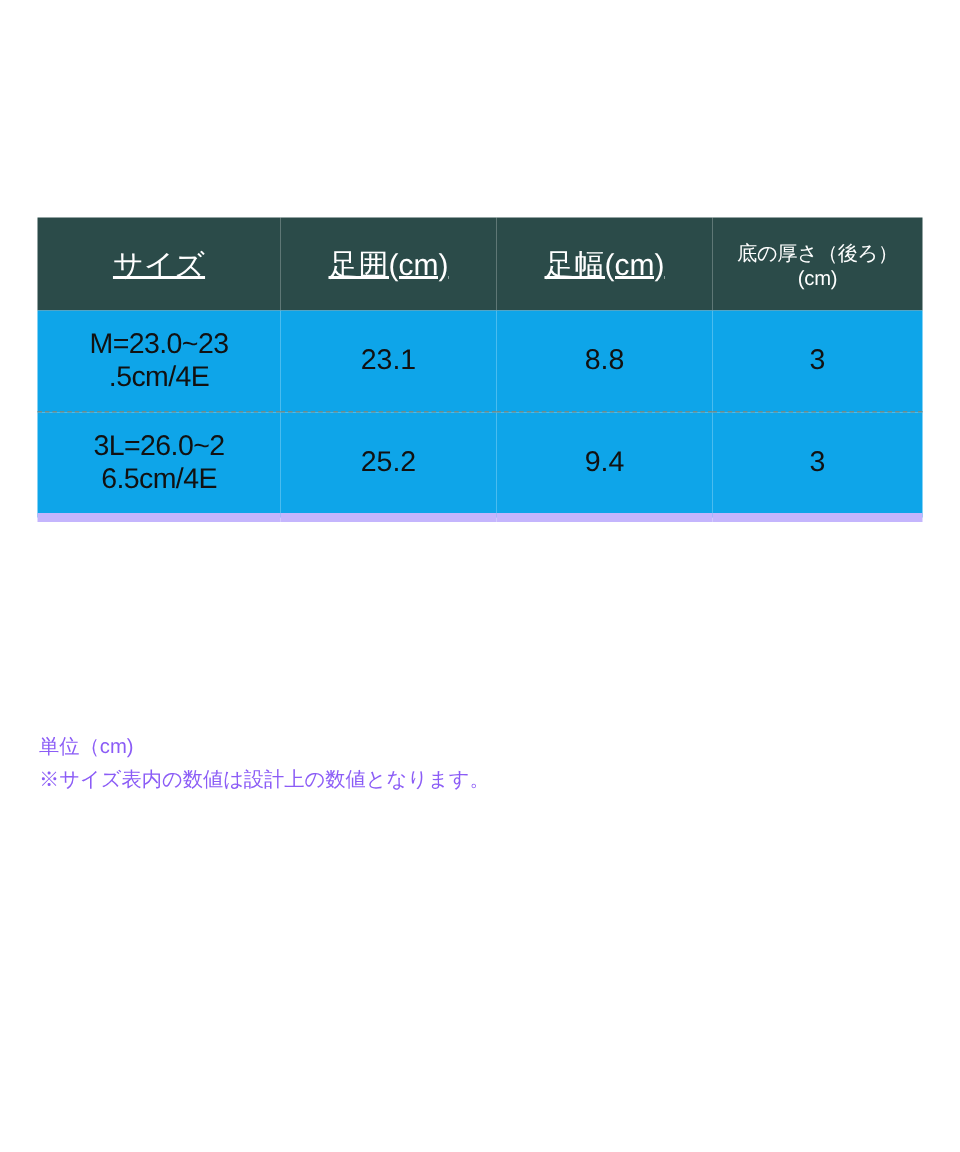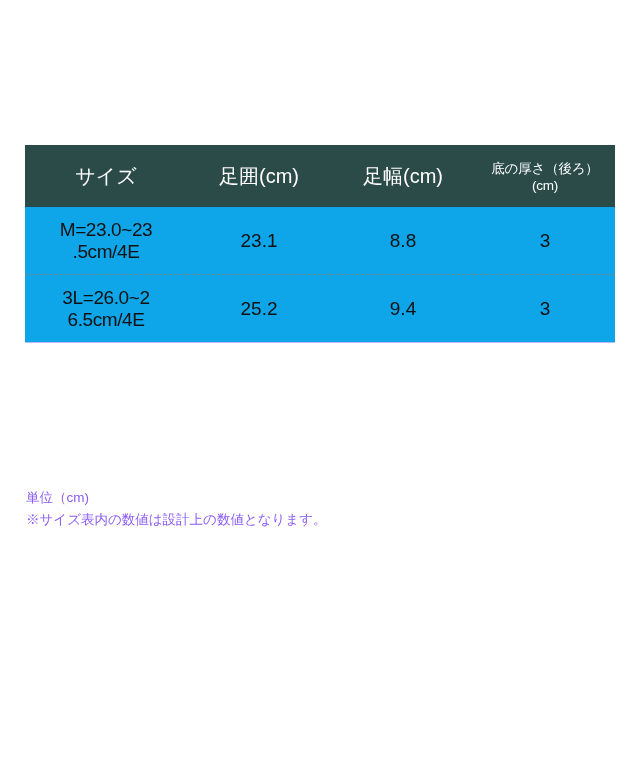--- a/index.html
+++ b/index.html
@@ -41,37 +41,38 @@
     color: #ffffff;
     font-weight: normal;
     height: 62px;
     vertical-align: middle;
     text-align: center;
     padding: 0 4px;
     border: none;
   }
   th.h0, th.h1, th.h2 {
     font-size: 20px;
+    text-decoration: underline;
   }
   th.h3 {
     font-size: 13.5px;
     letter-spacing: -0.2px;
   }
   table.size-table tbody td {
     height: 67px;
     vertical-align: middle;
     text-align: center;
     font-size: 19px;
     border-bottom: 1px dashed #6f8a88;
     padding: 0 4px;
     background: #0ea5e9;
     color: #111111;
   }
   table.size-table tbody tr:last-child td {
-    border-bottom: 1px solid #c4b5fd;
+    border-bottom: 6px solid #c4b5fd;
   }
   td.sizecell {
     font-size: 18px;
     line-height: 1.12;
     letter-spacing: -0.4px;
   }
   td.sizecell .l1 { display: block; }
   td.sizecell .l2 { display: block; }
 
   .notes {

